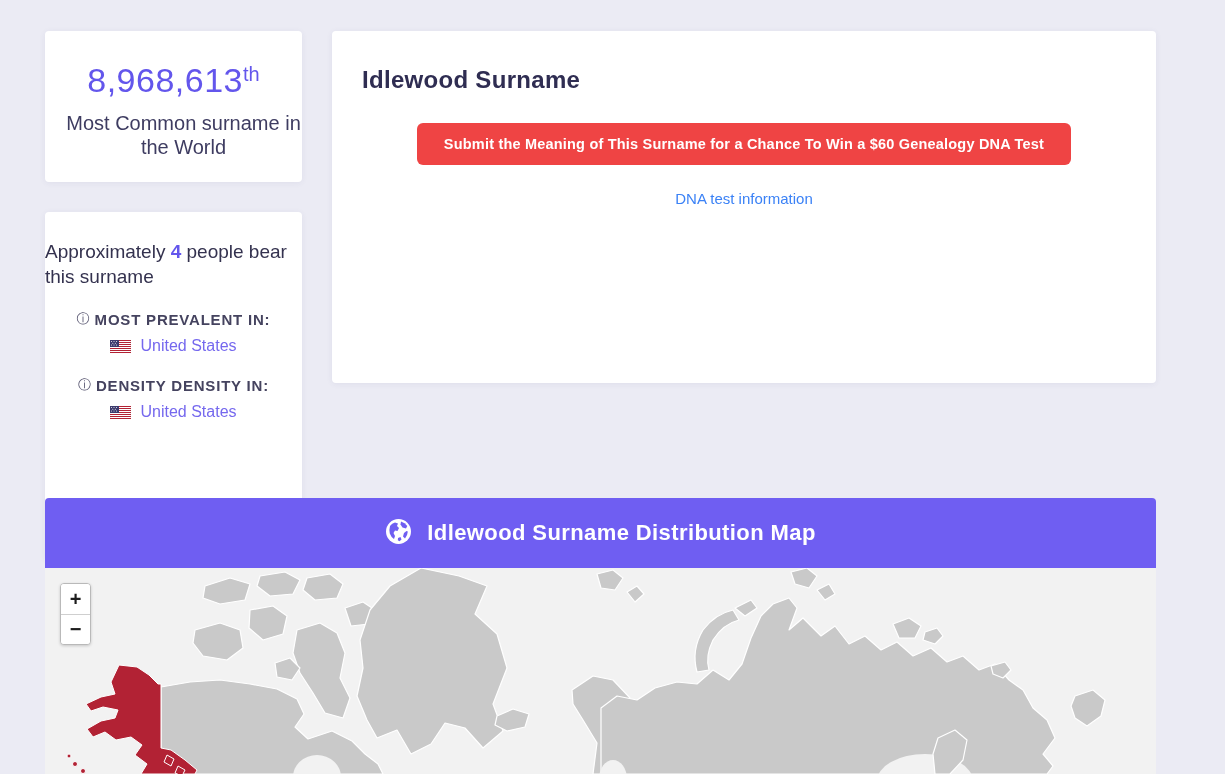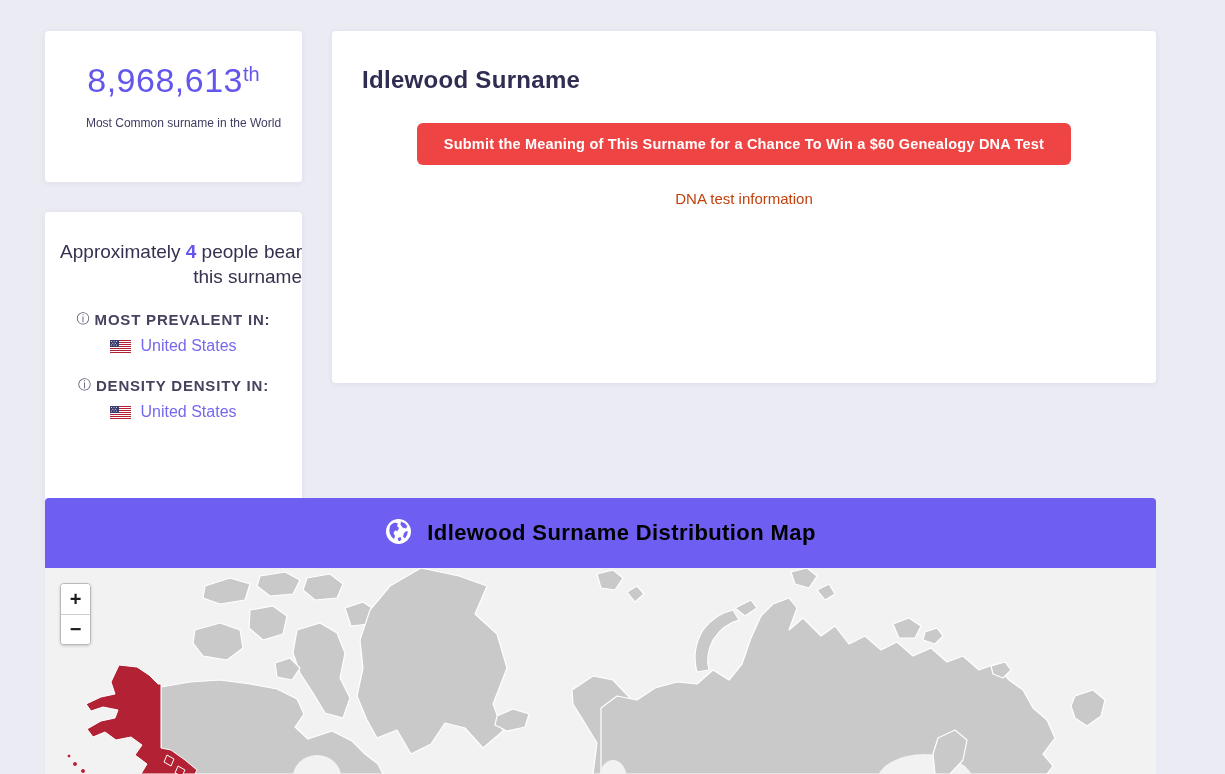--- a/index.html
+++ b/index.html
@@ -14,51 +14,51 @@
   .card {
     position:absolute;
     background:#ffffff;
     border-radius:4px;
     box-shadow:0 1px 6px rgba(50,50,110,0.07);
   }
   
   #rank-card { left:45px; top:31px; width:257px; height:151px; text-align:center; padding-top:30px; }
   .rank-number { font-size:34px; color:#6356ec; letter-spacing:0.5px; }
   .rank-suffix { font-size:20px; color:#6356ec; position:relative; top:-11px; }
-  .rank-caption { margin-top:11px; font-size:12px; line-height:24px; color:#3e3c61;padding-left:20px; }
-  
-  #population-card { left:45px; top:212px; width:257px; height:348px; text-align:right; padding-top:27px; }
+  .rank-caption { margin-top:11px; font-size:20px; line-height:24px; color:#3e3c61;padding-left:20px; }
+  
+  #population-card { left:45px; top:212px; width:257px; height:348px; text-align:left; padding-top:27px; }
   .pop-headline { font-size:19px; line-height:25px; color:#34324f; }
   .pop-count { color:#6356ec; font-weight:bold; }
   .pop-section { margin-top:21px; }
   .pop-label-row { display:flex; align-items:center; justify-content:center; gap:5px; }
   .info-icon { font-size:13px; color:#55536e; font-weight:normal; }
   .pop-label { font-size:15px; font-weight:bold; letter-spacing:0.8px; color:#45435f; }
   .pop-value-row { margin-top:9px; display:flex; align-items:center; justify-content:center; gap:9px; }
   .country-link { font-size:16px; color:#7568ee; text-decoration:none; cursor:pointer; }
   .flag-svg { display:block; }
   
   #surname-card { left:332px; top:31px; width:824px; height:352px; padding:35px 30px 0 30px; }
   .surname-title { font-size:24px; font-weight:bold; letter-spacing:0.3px; color:#2f2d52; }
   .surname-meaning { margin-top:31px; font-size:18px; color:#3c3a5e; }
   .submit-row { margin-top:29px; text-align:center; }
   .submit-button {
     background:#ef4444; color:#ffffff; border:none; border-radius:6px;
     font-family:inherit; font-size:14.5px; font-weight:bold;
     padding:13px 27px; cursor:pointer; letter-spacing:0.2px;
   }
   .dna-row { margin-top:25px; text-align:center; }
-  .dna-link { font-size:15px; color:#c2410c; text-decoration:none; cursor:pointer; }
+  .dna-link { font-size:15px; color:#3b82f6; text-decoration:none; cursor:pointer; }
   
   #map-header {
     position:absolute; left:45px; top:498px; width:1111px; height:70px;
     background:#6f5ef2; border-radius:4px 4px 0 0;
     display:flex; align-items:center; justify-content:center; gap:15px;
   }
-  .map-title { color:#000000; font-size:22px; font-weight:bold; letter-spacing:0.4px; }
+  .map-title { color:#ffffff; font-size:22px; font-weight:bold; letter-spacing:0.4px; }
   #map-area {
     position:absolute; left:45px; top:568px; width:1111px; height:206px;
     background:#f2f2f2; overflow:hidden;
   }
   .world-svg { position:absolute; left:0; top:0; }
   .land { fill:#c9c9c9; stroke:#ffffff; stroke-width:1.2; stroke-linejoin:round; }
   .sea  { fill:#f2f2f2; }
   .alaska { fill:#b22234; stroke:#ffffff; stroke-width:1; stroke-linejoin:round; }
   .zoom-ctl {
     position:absolute; left:15px; top:15px; width:31px;

